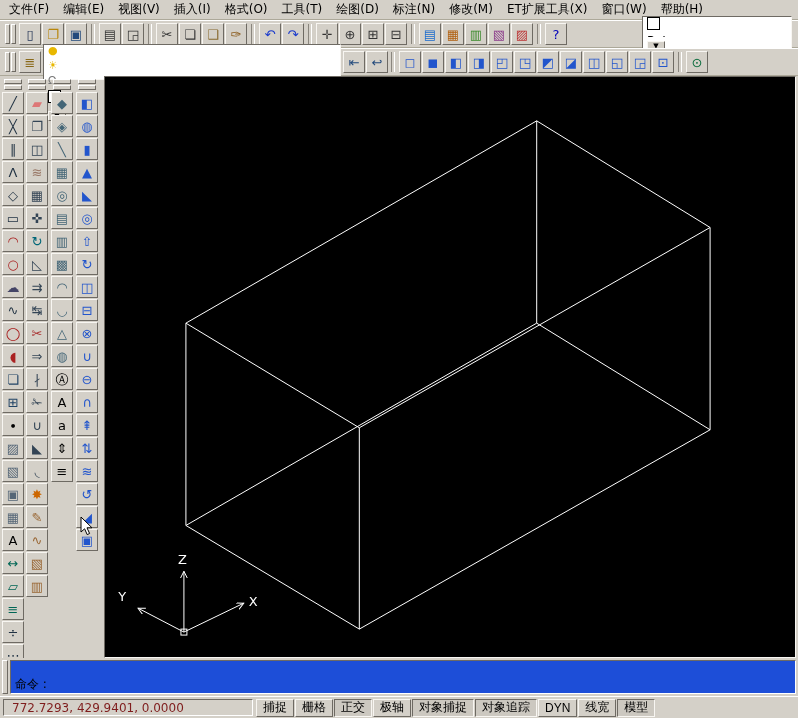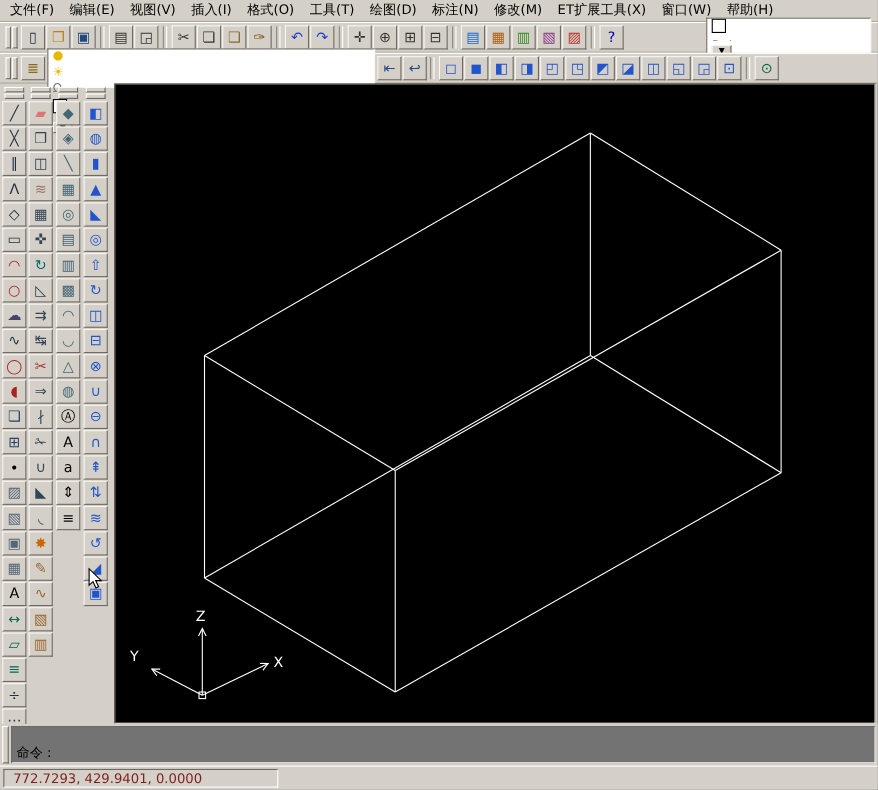--- a/index.html
+++ b/index.html
@@ -43,21 +43,21 @@
   
   .canvas{position:absolute;left:104px;top:76px;width:692px;height:582px;box-sizing:border-box;
     background:#000;border:1px solid;border-color:#6e6a63 #f8f6f2 #f8f6f2 #6e6a63;}
   .canvas svg{position:absolute;left:0;top:0;width:100%;height:100%;}
   .canvas svg text{fill:#fff;font-size:13px;font-family:"DejaVu Sans","Liberation Sans",sans-serif;}
   .cursor{position:absolute;left:80px;top:516px;z-index:6;}
   
   .cmdline{position:absolute;left:0;top:658px;width:798px;height:38px;box-sizing:border-box;
     background:#d4d0c8;display:flex;gap:2px;padding:2px;}
   .cmd-grip{width:4px;border:1px solid;border-color:#fff #6e6a63 #6e6a63 #fff;}
-  .cmd-window{flex:1;background:#737373;border:1px solid;border-color:#6e6a63 #fff #fff #6e6a63;
+  .cmd-window{flex:1;background:#1d4ed8;border:1px solid;border-color:#6e6a63 #fff #fff #6e6a63;
     display:flex;flex-direction:column;justify-content:flex-end;padding:1px 4px;font-size:12px;}
   .cmd-history{height:14px;}
   .cmd-prompt{height:16px;}
   
   .statusbar{position:absolute;left:0;top:696px;width:798px;height:22px;box-sizing:border-box;
     background:#d4d0c8;display:flex;align-items:center;gap:3px;padding:0 3px;border-top:1px solid #fff;}
   .coords{width:250px;height:17px;box-sizing:border-box;display:flex;align-items:center;padding:0 8px;
     border:1px solid;border-color:#6e6a63 #fff #fff #6e6a63;color:#7f1d1d;white-space:nowrap;overflow:hidden;}
   .stoggle{height:18px;padding:0 6px;display:flex;align-items:center;background:#d4d0c8;white-space:nowrap;
     border:1px solid;border-color:#f8f6f2 #6e6a63 #6e6a63 #f8f6f2;font-size:12px;cursor:default;}
@@ -565,13 +565,25 @@
 <div class="cmdline">
   <span class="cmd-grip"></span>
   <div class="cmd-window">
     <div class="cmd-history"></div>
     <div class="cmd-prompt">命令 :</div>
   </div>
 </div>
 
 <div class="statusbar">
   <span class="coords">772.7293, 429.9401, 0.0000</span>
+  <div class="trow">
+
+  <button class="stoggle">捕捉</button>
+      <button class="stoggle">栅格</button>
+      <button class="stoggle pressed">正交</button>
+      <button class="stoggle">极轴</button>
+      <button class="stoggle pressed">对象捕捉</button>
+      <button class="stoggle pressed">对象追踪</button>
+      <button class="stoggle">DYN</button>
+      <button class="stoggle">线宽</button>
+      <button class="stoggle pressed">模型</button>
+    </div>
 </div>
 
 </body></html>

